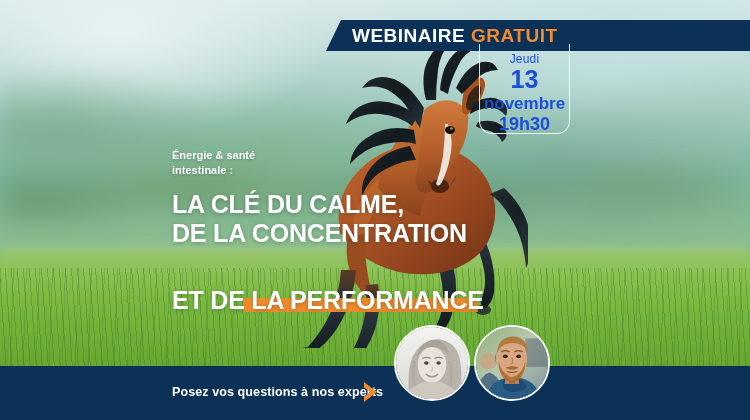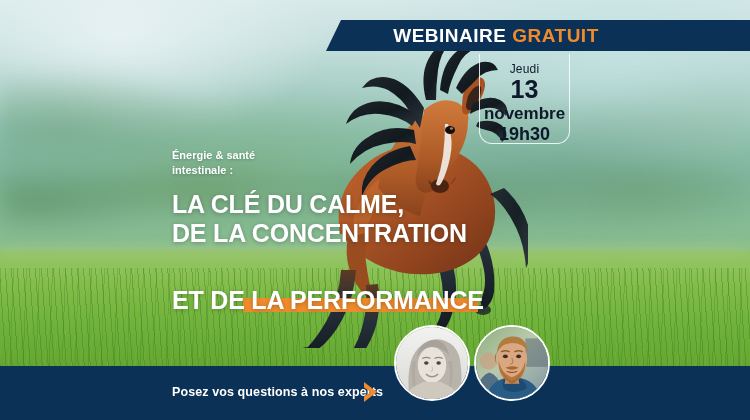--- a/index.html
+++ b/index.html
@@ -127,21 +127,21 @@
     background: #0c3157;
     clip-path: polygon(15px 0, 424px 0, 424px 31px, 0 31px);
   }
   .banner-text {
     position: absolute;
     left: 352px;
     top: 20px;
     width: 398px;
     height: 31px;
     line-height: 31px;
-    text-align: center;
+    text-align: left;
     font-size: 19px;
     font-weight: bold;
     letter-spacing: 0.5px;
     color: #ffffff;
     white-space: nowrap;
     padding-right: 110px;
     box-sizing: border-box;
   }
   .banner-text .free { color: #ef8b2c; }
 
@@ -150,22 +150,21 @@
     position: absolute;
     left: 479px;
     top: 44px;
     width: 91px;
     height: 90px;
     border: 1.4px solid rgba(255,255,255,0.85);
     border-top: none;
     border-radius: 0 0 13px 13px;
     box-sizing: border-box;
     text-align: center;
-    color: #0f172a;
-    margin-top: 10px;
+    color: #1d4ed8;
   }
   .date-day {
     margin-top: 8px;
     font-size: 12px;
     font-weight: normal;
     letter-spacing: 0.2px;
   }
   .date-num {
     font-size: 25px;
     font-weight: bold;

